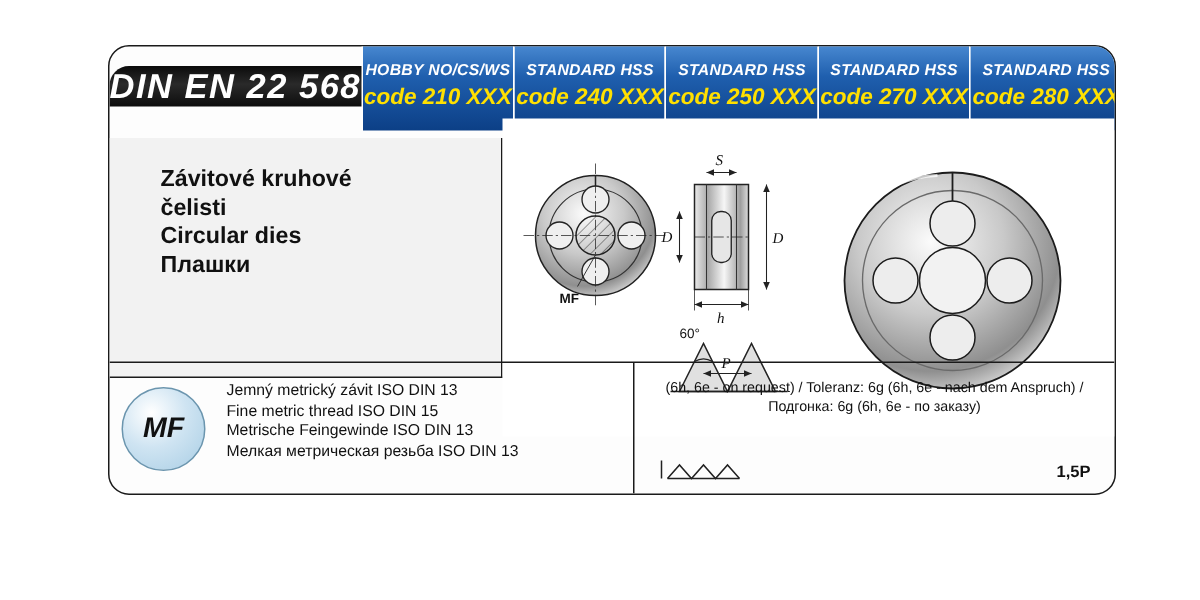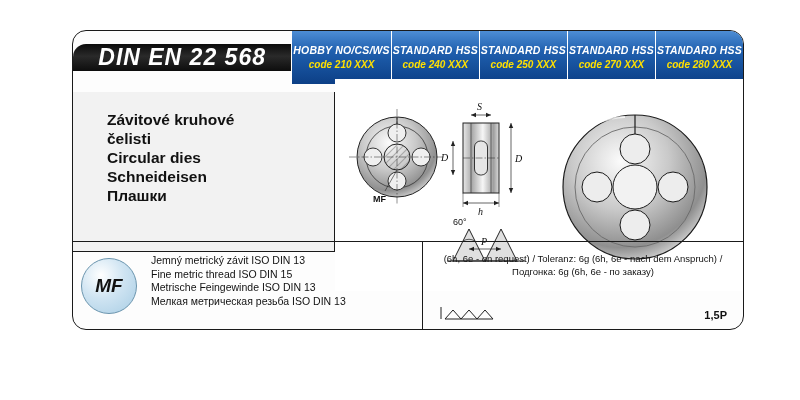--- a/index.html
+++ b/index.html
@@ -72,21 +72,21 @@
   .code-cell .cc-name {
     color: #ffffff;
     font-size: 10.5px;
     font-weight: bold;
     font-style: italic;
     white-space: nowrap;
     letter-spacing: .2px;
   }
   .code-cell .cc-code {
     color: #ffe000;
-    font-size: 10px;
+    font-size: 15px;
     font-weight: bold;
     font-style: italic;
     white-space: nowrap;
     margin-top: 3px;
   }
 
   
   .body-area {
     position: absolute;
     left: 0;
@@ -233,21 +233,20 @@
       </div>
     </div>
   </div>
 
   <div class="body-area">
 
     <div class="names-block">
       <div class="nm">Závitové kruhové</div>
       <div class="nm">čelisti</div>
       <div class="nm">Circular dies</div>
-      <div class="nm">Schneideisen</div>
       <div class="nm">Плашки</div>
     </div>
 
     <div class="drawing-area">
       <svg width="410" height="212" viewBox="0 0 410 212">
         <defs>
           <linearGradient id="metal" x1="0" y1="0" x2="0" y2="1">
             <stop offset="0%" stop-color="#f4f4f4"></stop>
             <stop offset="18%" stop-color="#b9b9b9"></stop>
             <stop offset="42%" stop-color="#f7f7f7"></stop>

